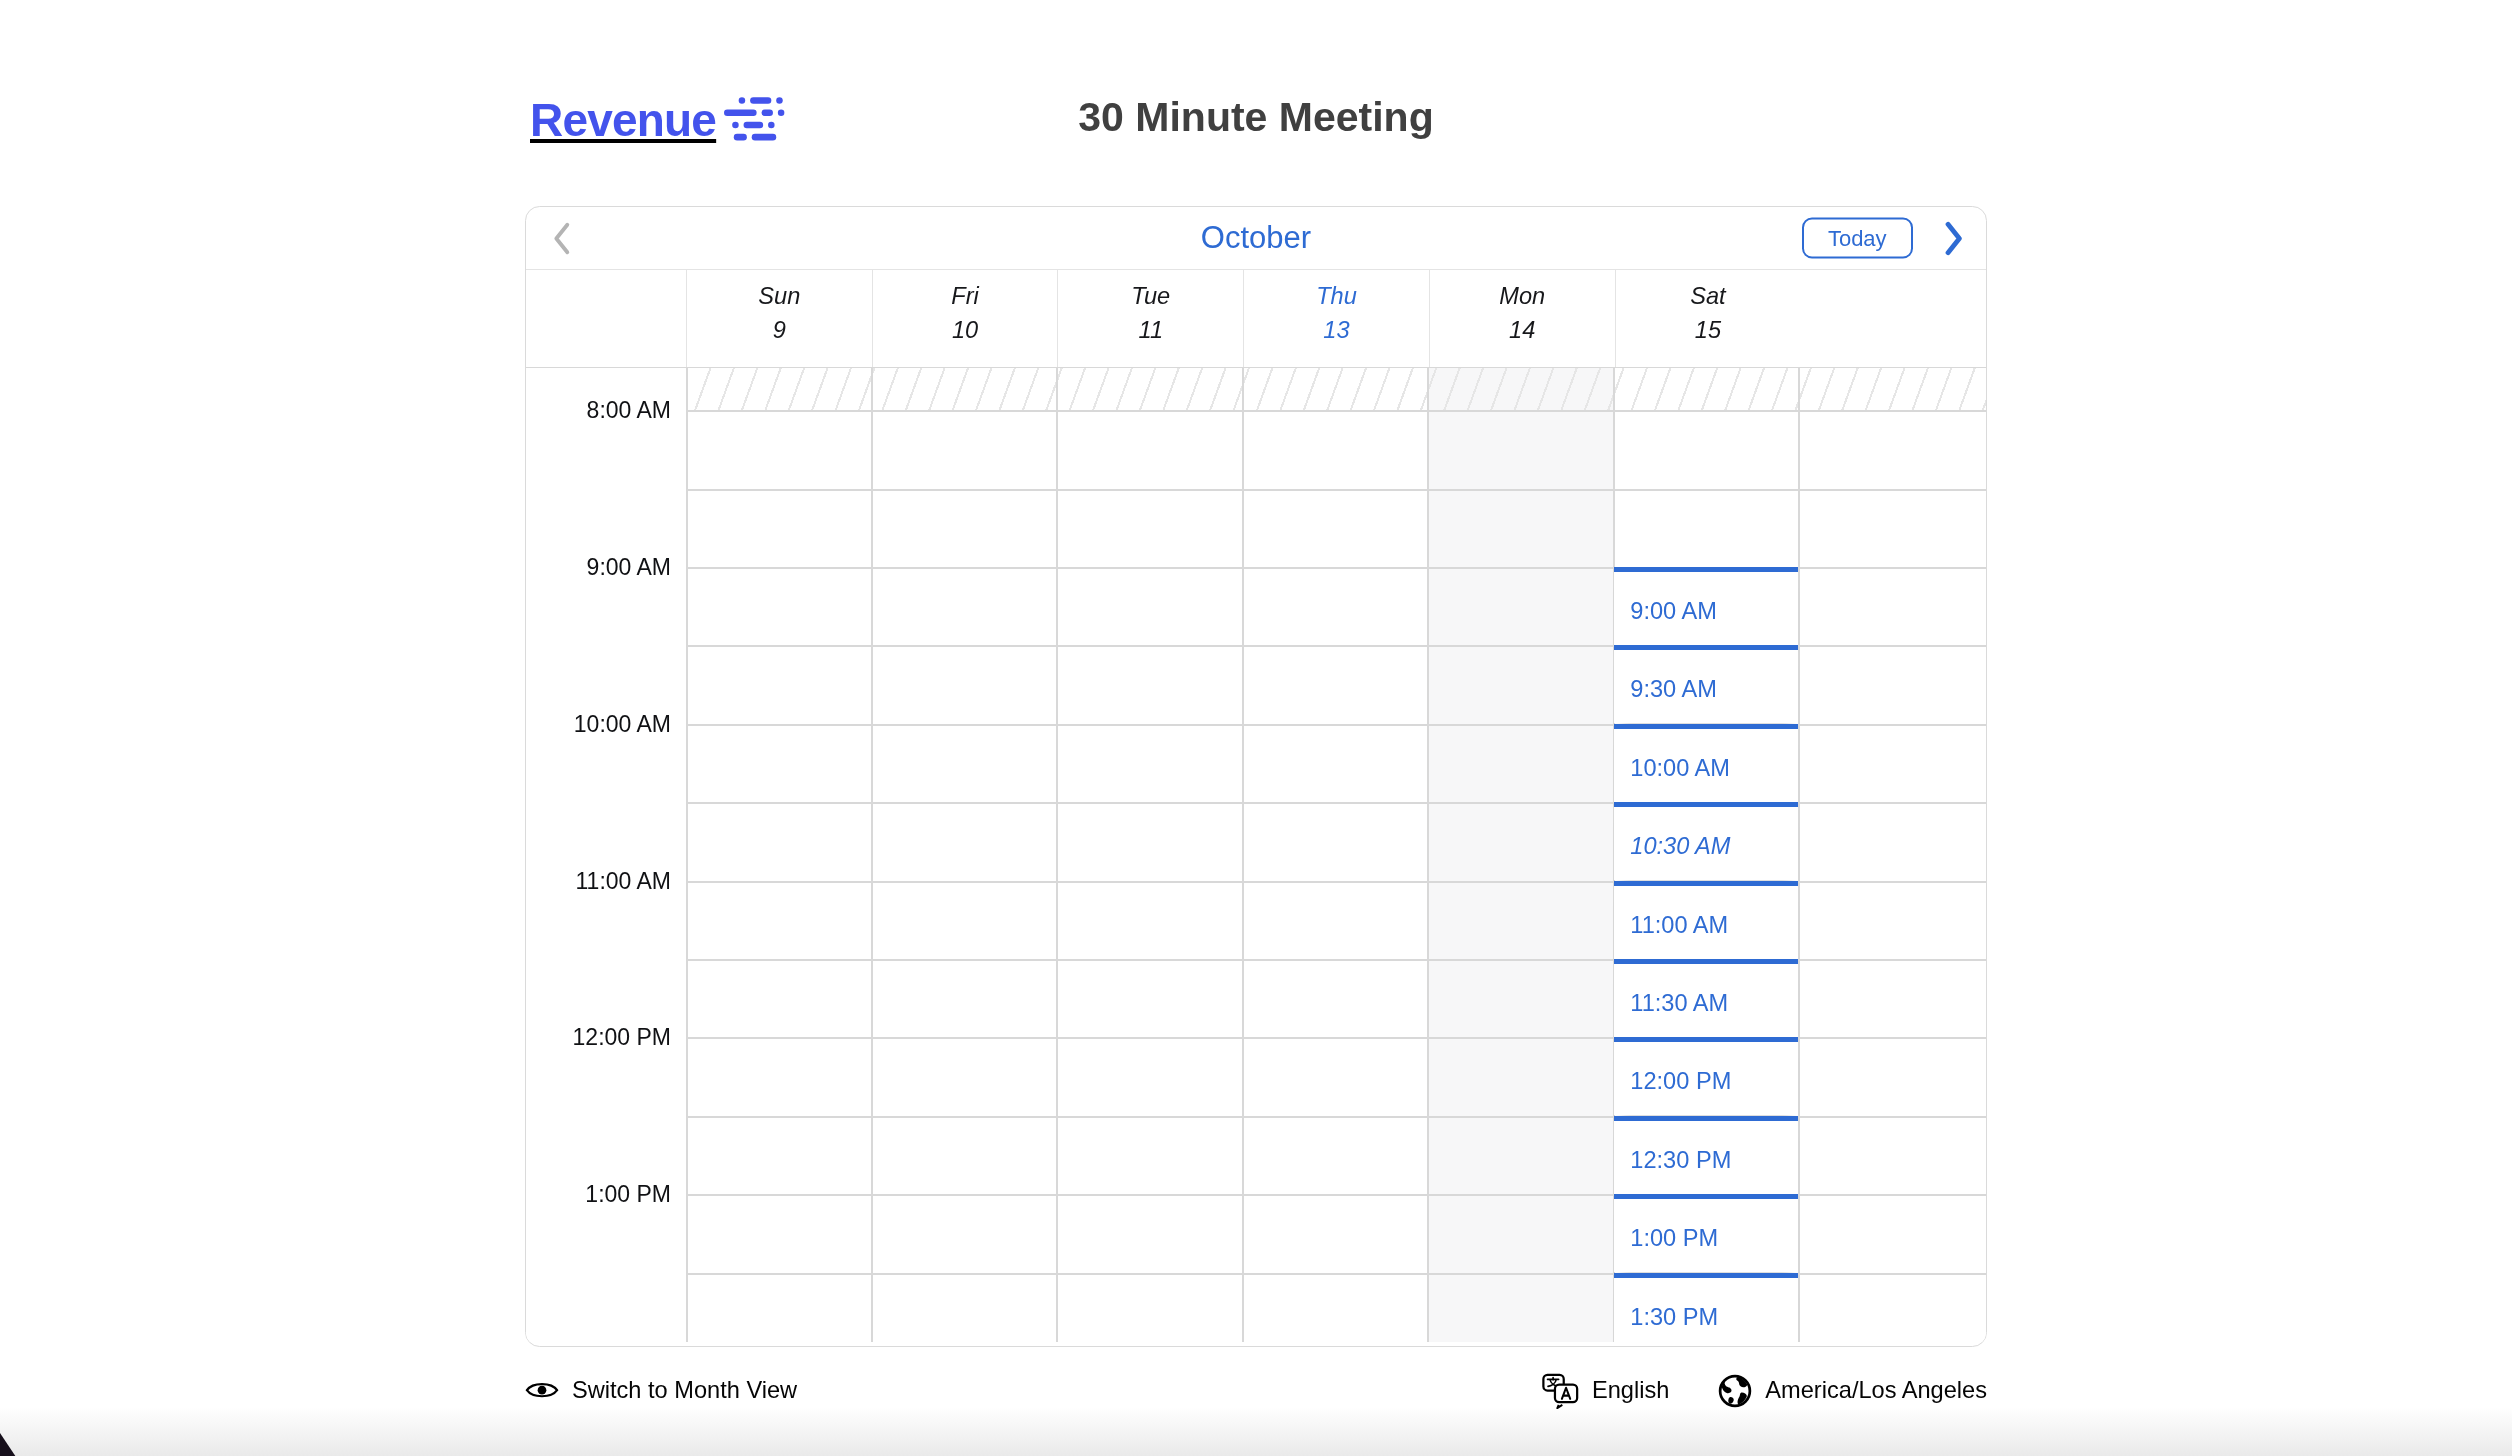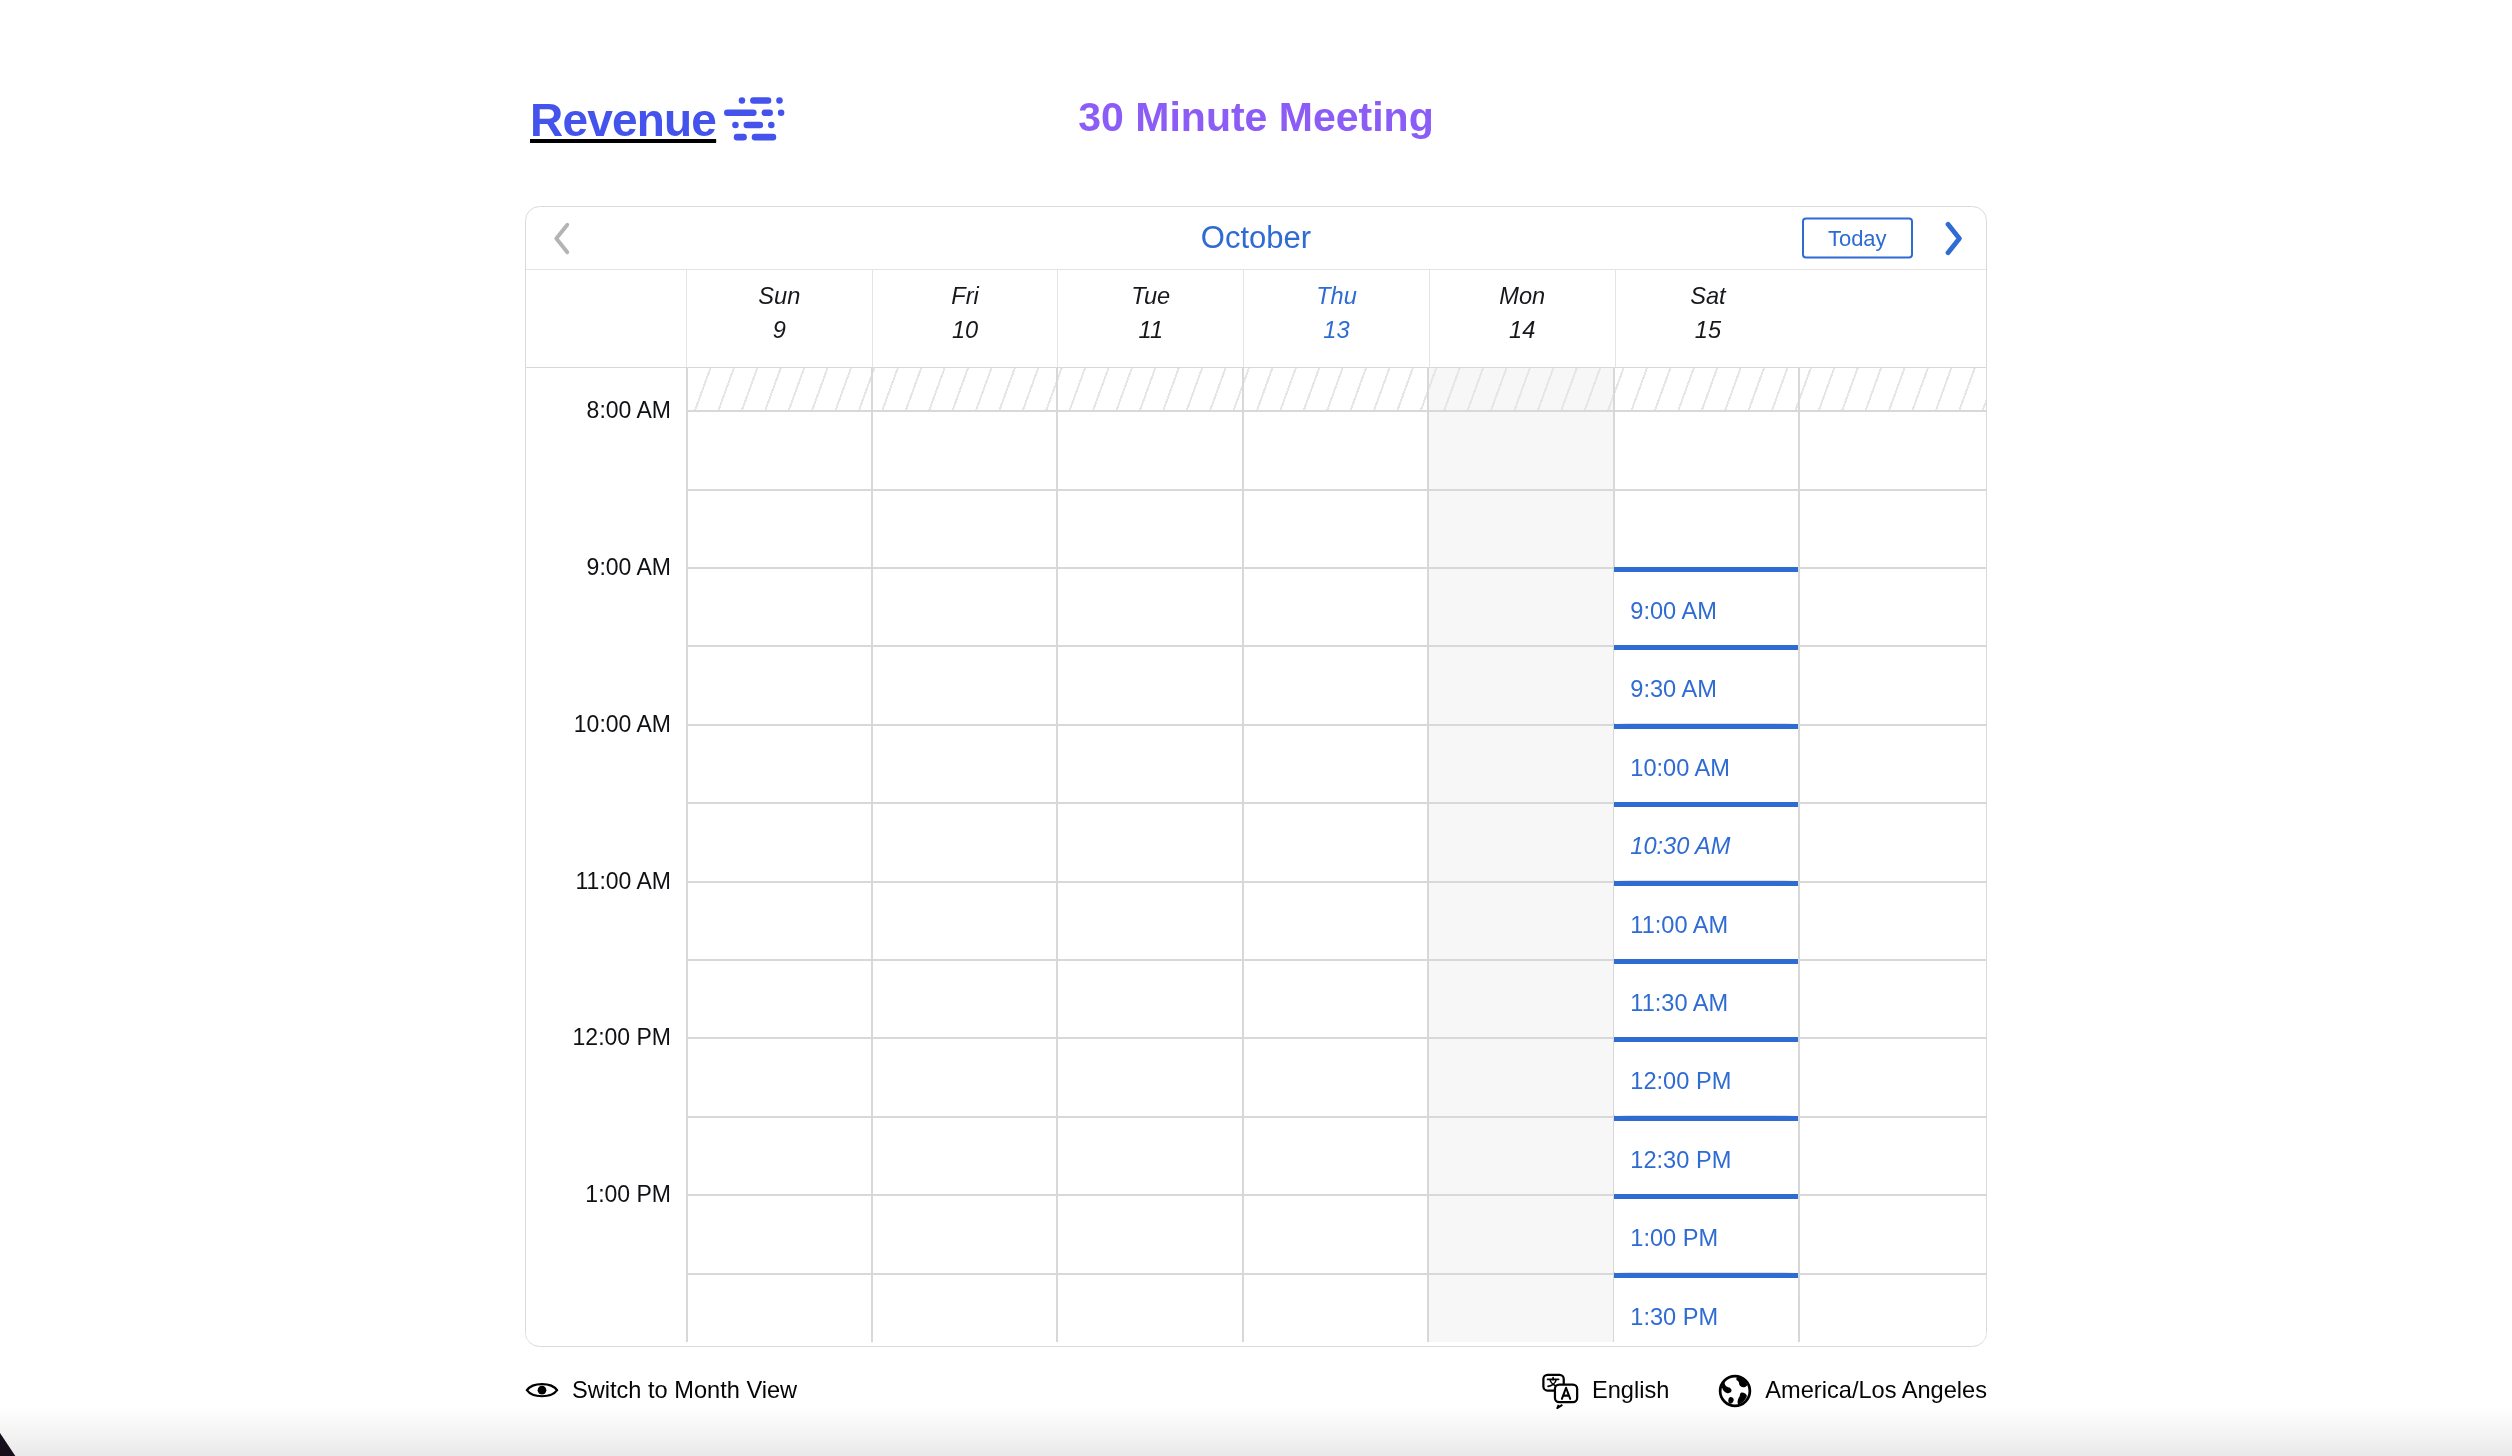--- a/index.html
+++ b/index.html
@@ -26,21 +26,21 @@
     position:absolute;left:530px;top:94px;height:52px;
     display:flex;align-items:center;gap:8px;text-decoration:underline;
   }
   .brand-text{
     font-size:46px;font-weight:bold;color:var(--logo-blue);
     letter-spacing:-0.8px;
   }
   .brand-icon{width:62px;height:46px;display:block;}
   .page-title{
     position:absolute;left:0;top:94px;width:100%;
-    text-align:center;font-size:41px;font-weight:bold;color:#8b5cf6;
+    text-align:center;font-size:41px;font-weight:bold;color:#404040;
   }
 
   
   .card{
     position:absolute;left:525px;top:206px;width:1462px;height:1141px;
     background:#fff;border:1.6px solid #dadada;border-radius:14.6px;
     overflow:hidden;
   }
   .card-header{
     position:relative;height:63px;border-bottom:1.6px solid var(--soft-line);
@@ -52,21 +52,21 @@
   }
   .chev-prev{left:13px;}
   .chev-next{right:9.8px;}
   .month-label{
     position:absolute;left:0;top:50%;transform:translateY(-50%);
     width:100%;text-align:center;font-size:31px;color:var(--accent);
   }
   .today-btn{
     position:absolute;right:73px;top:50%;transform:translateY(-50%);
     height:41px;padding:0 24.4px;
-    border:2.4px solid var(--accent);border-radius:4px;background:#fff;
+    border:2.4px solid var(--accent);border-radius:10px;background:#fff;
     color:var(--accent);font-size:22px;font-family:inherit;cursor:pointer;
     display:flex;align-items:center;
   }
 
   
   .day-header{
     display:grid;height:98px;border-bottom:1.6px solid var(--grid-line);
     grid-template-columns:160px repeat(7,1fr);
   }
   .day-cell{

